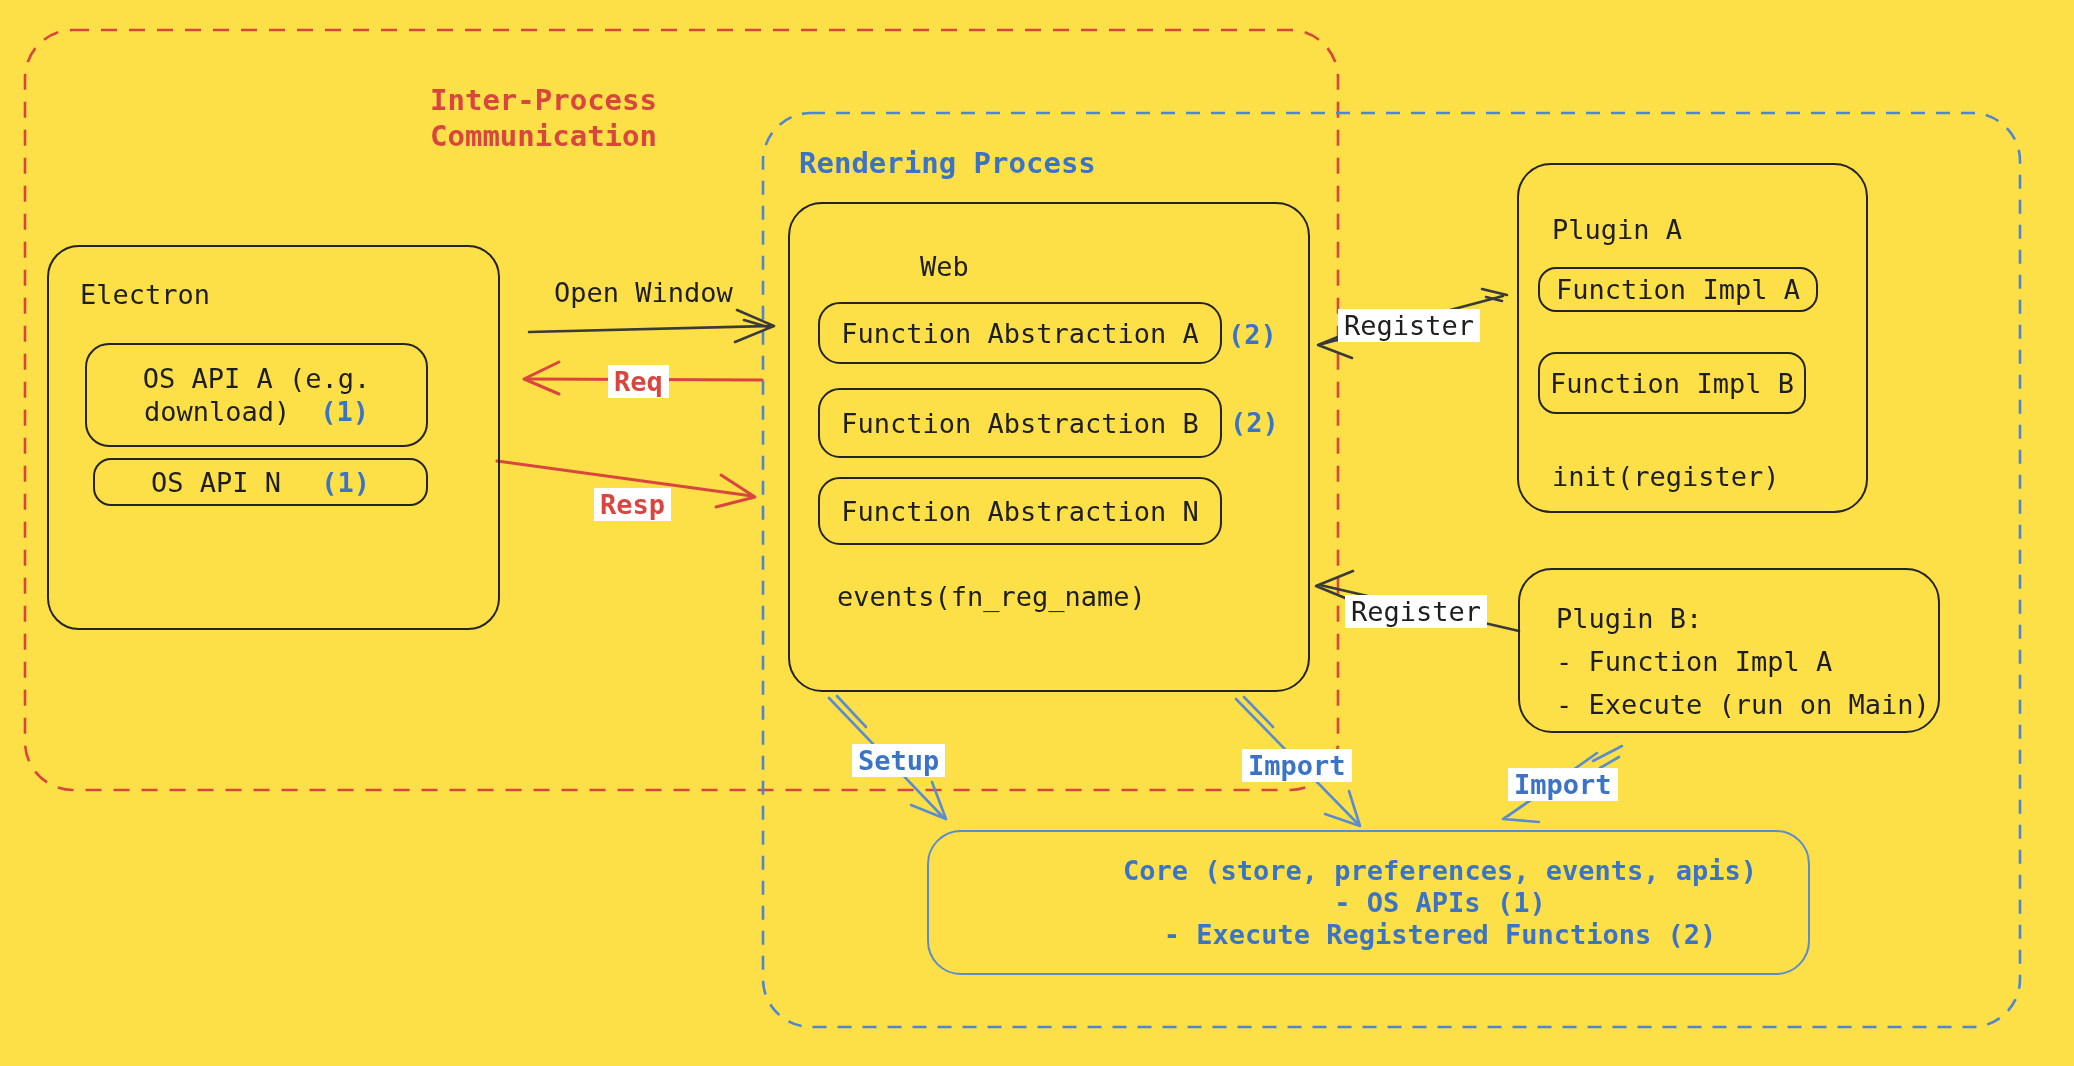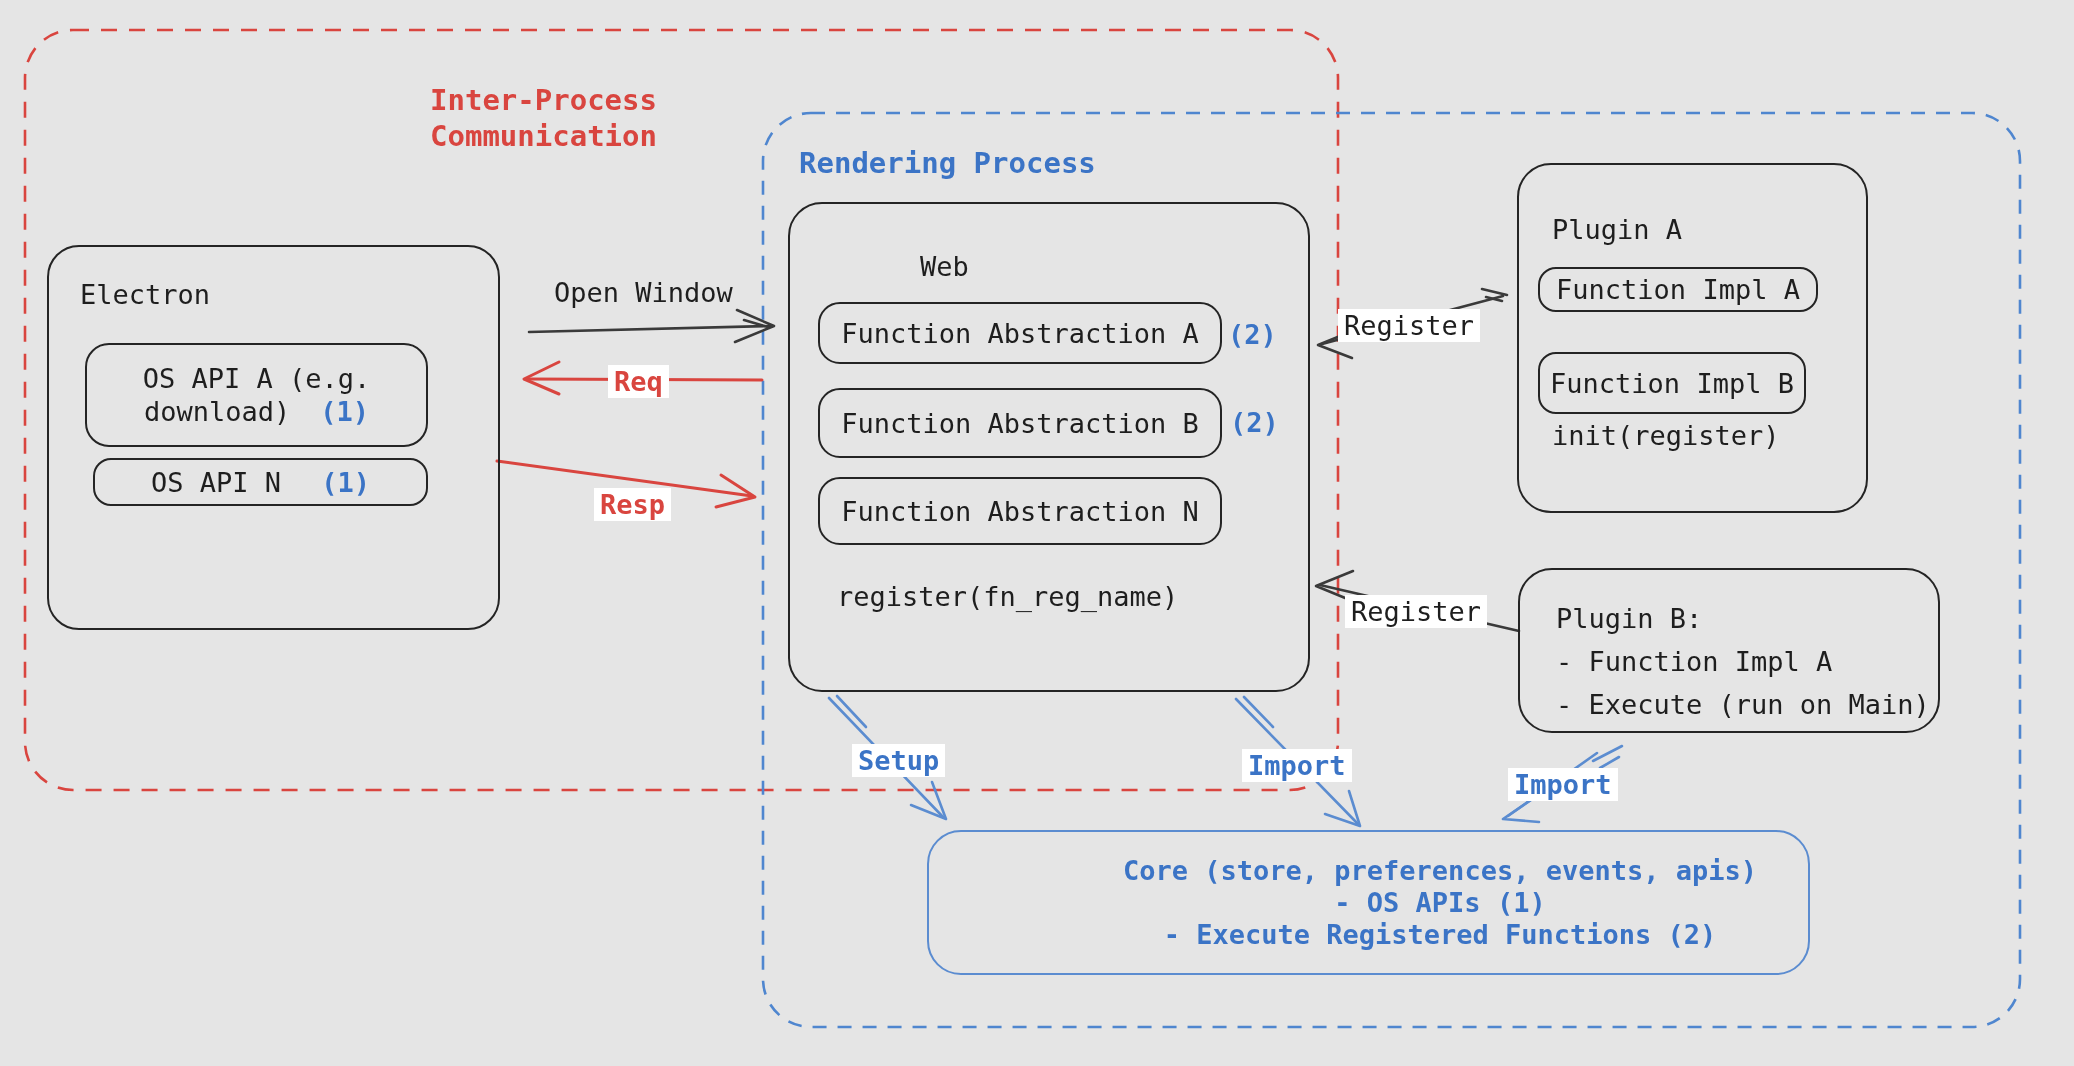--- a/index.html
+++ b/index.html
@@ -1,18 +1,18 @@
 <!DOCTYPE html>
 <html><head>
 <meta charset="utf-8">
 <style>
   html,body { margin:0; padding:0; background:#ffffff; }
   #canvas {
     position:relative; width:2074px; height:1066px;
-    background:#e5e5e5; overflow:hidden;
+    background:#fde047; overflow:hidden;
     font-family:"DejaVu Sans Mono", monospace;
     color:#1e1e1e;
   }
   #overlay { position:absolute; left:0; top:0; width:2074px; height:1066px; }
 
   .box { position:absolute; border:2.3px solid #242424; border-radius:26px; background:transparent; box-sizing:border-box; }
   .box.blue { border-color:#5b8cd0; border-radius:34px; }
 
   .label { position:absolute; font-size:27px; line-height:33px; white-space:pre; }
   .label.big { font-size:29px; line-height:36px; font-weight:bold; }
@@ -123,32 +123,32 @@
 
   <div class="box center-box" style="left:818px; top:388px; width:404px; height:70px; border-radius:22px;">
     <span class="label" style="position:static;">Function Abstraction B</span>
   </div>
   <div class="label blue bold" style="left:1230px; top:406px;">(2)</div>
 
   <div class="box center-box" style="left:818px; top:477px; width:404px; height:68px; border-radius:22px;">
     <span class="label" style="position:static;">Function Abstraction N</span>
   </div>
 
-  <div class="label" style="left:837px; top:580px;">register(fn_reg_name)</div>
+  <div class="label" style="left:837px; top:580px;">events(fn_reg_name)</div>
 
   <div class="box" style="left:1517px; top:163px; width:351px; height:350px; border-radius:34px;"></div>
   <div class="label" style="left:1552px; top:213px;">Plugin A</div>
 
   <div class="box center-box" style="left:1538px; top:267px; width:280px; height:45px; border-radius:18px;">
     <span class="label" style="position:static;">Function Impl A</span>
   </div>
   <div class="box center-box" style="left:1538px; top:352px; width:268px; height:62px; border-radius:18px;">
     <span class="label" style="position:static;">Function Impl B</span>
   </div>
-  <div class="label" style="left:1552px; top:419px;">init(register)</div>
+  <div class="label" style="left:1552px; top:460px;">init(register)</div>
 
   <div class="box" style="left:1518px; top:568px; width:422px; height:165px; border-radius:34px;"></div>
   <div class="pluginb-text" style="left:1556px; top:597px;">
     <div>Plugin B:</div>
     <div>- Function Impl A</div>
     <div>- Execute (run on Main)</div>
   </div>
 
   <div class="box blue" style="left:927px; top:830px; width:883px; height:145px;"></div>
   <div class="core-text blue" style="left:927px; top:855px; width:1026px;">

